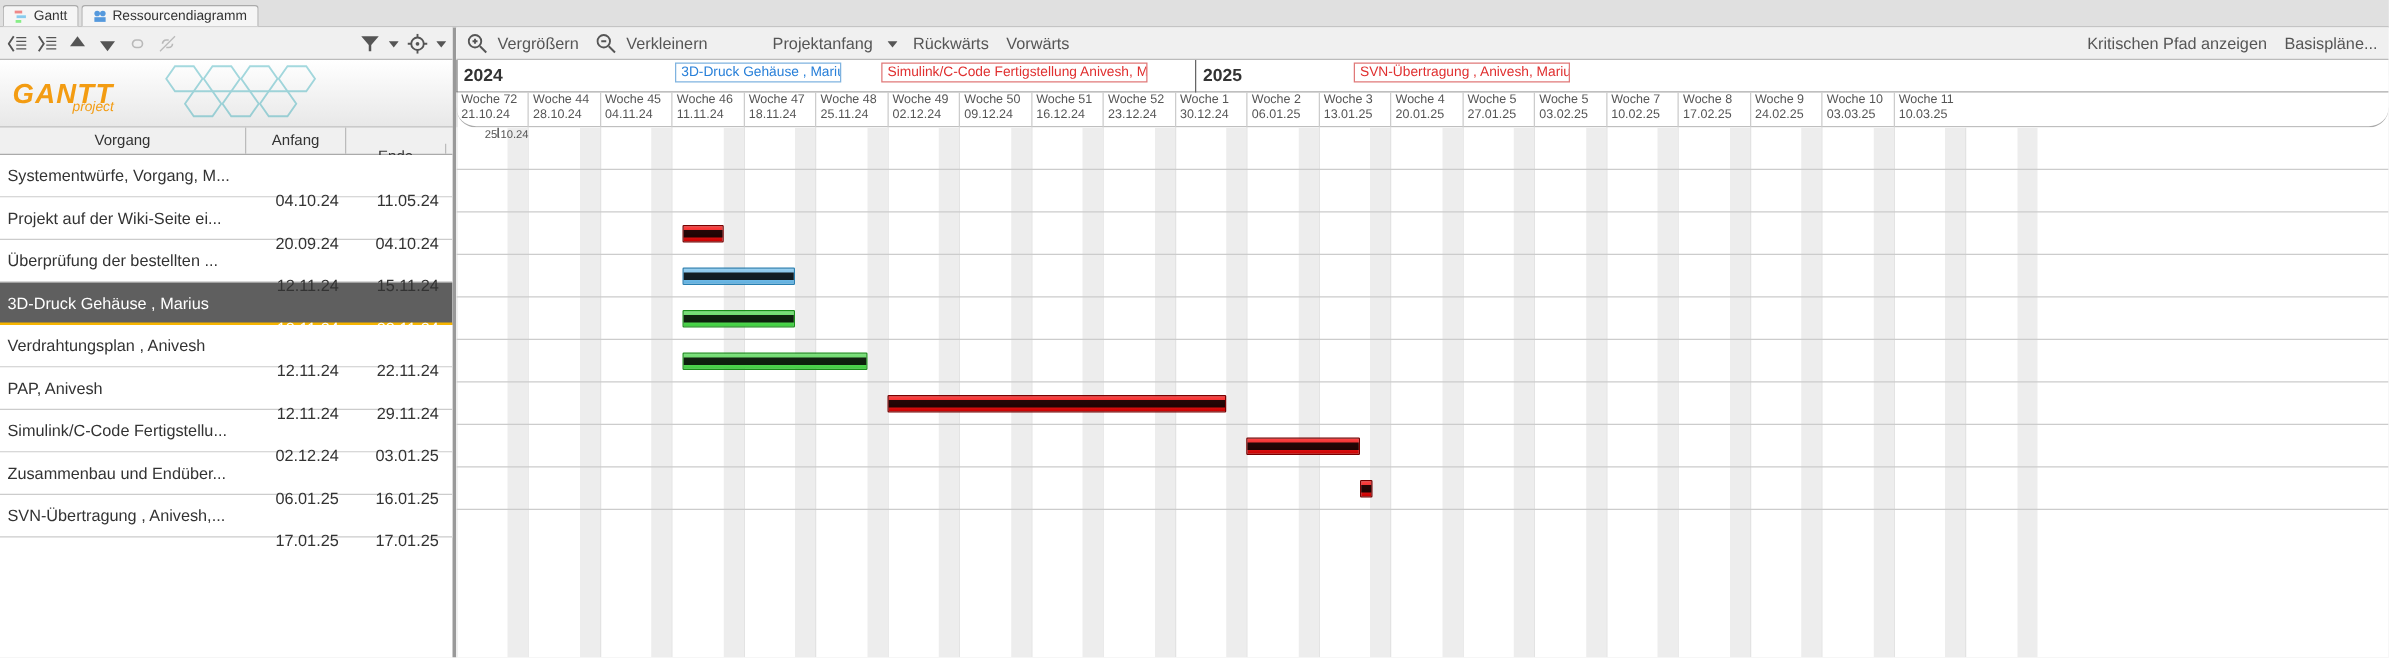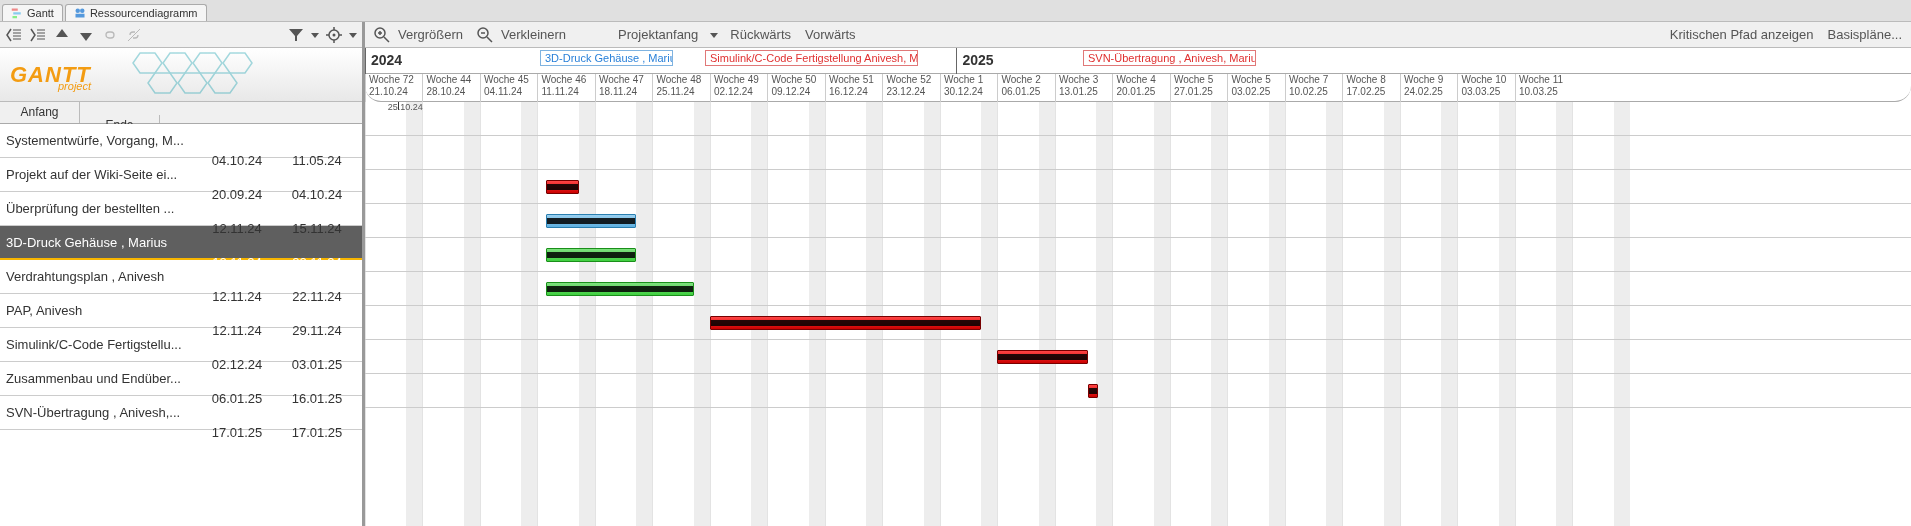--- a/index.html
+++ b/index.html
@@ -130,21 +130,21 @@
     border-bottom: 2px solid #f7b500;
   }
   .td {
     padding: 0 6px;
     overflow: hidden;
     white-space: nowrap;
     text-overflow: ellipsis;
     font-size: 13px;
   }
   .td.name { width: 197px; }
-  .td.date { width: 80px; text-align: center; margin-top: 40px; }
+  .td.date { width: 80px; text-align: right; margin-top: 40px; }
 
   
   .right-toolbar {
     height: 26px;
     background: #f0f0f0;
     border-bottom: 1px solid #bbb;
     display: flex;
     align-items: center;
     padding: 0 6px;
     gap: 8px;
@@ -337,20 +337,21 @@
           <polygon points="35,25 50,25 57,35 50,45 35,45 28,35"></polygon>
           <polygon points="65,25 80,25 87,35 80,45 65,45 58,35"></polygon>
           <polygon points="80,5 95,5 102,15 95,25 80,25 73,15"></polygon>
           <polygon points="110,5 125,5 132,15 125,25 110,25 103,15"></polygon>
           <polygon points="95,25 110,25 117,35 110,45 95,45 88,35"></polygon>
         </g>
       </svg>
     </div>
 
     <div class="table-header">
+      <div class="th col-name">Vorgang</div>
       <div class="th col-start">Anfang</div>
       <div class="th col-end">Ende</div>
     </div>
 
     <div class="task-rows" id="task-rows">
         <div class="task-row">
           <div class="td name">Systementwürfe, Vorgang, M...</div>
           <div class="td date">04.10.24</div>
           <div class="td date">11.05.24</div>
         </div>

